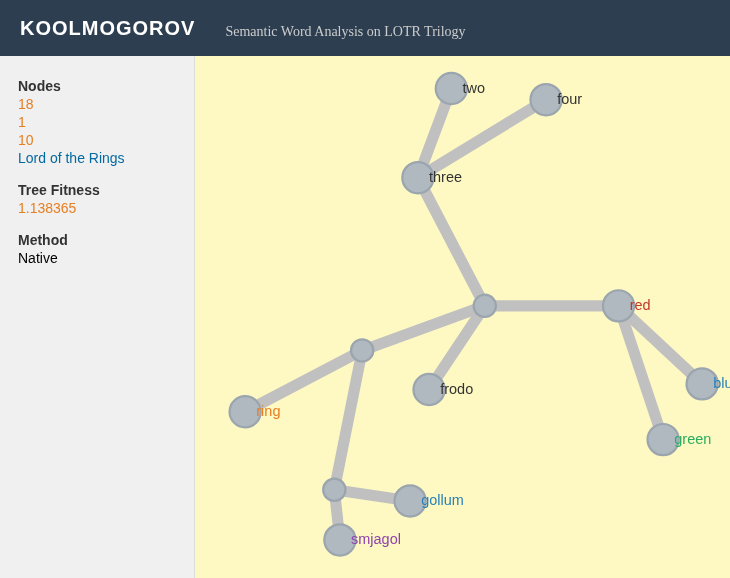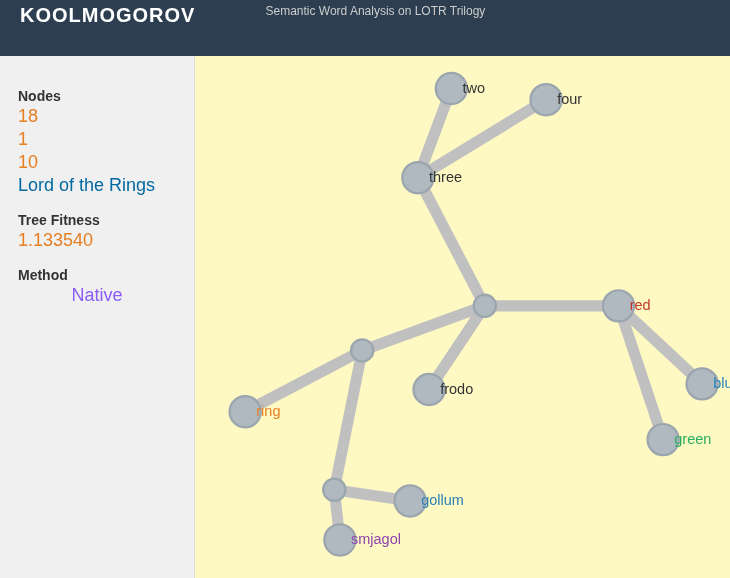--- a/index.html
+++ b/index.html
@@ -1,75 +1,74 @@
 <!DOCTYPE html>
 <html><head>
   <meta charset="utf-8">
   <style>
     * { margin: 0; padding: 0; box-sizing: border-box; }
     body { width: 730px; height: 578px; font-family: Arial, sans-serif; display: flex; flex-direction: column; overflow: hidden; }
 
     #header {
       background-color: #2c3e50;
       display: flex;
-      align-items: flex-start;
-      padding: 4px 20px;
+      align-items: flex-end;
+      padding: 16px 20px;
       height: 56px;
       flex-shrink: 0;
-      gap: 40px;
     }
     #header-logo {
       font-weight: bold;
       font-size: 20px;
       color: white;
       letter-spacing: 1px;
       margin-right: 30px;
     }
     #header-title {
-      font-size: 12px;
+      font-size: 14px;
       color: #ccc;
       font-weight: normal;
+      font-family: Liberation Serif, serif;
     }
 
     #content {
       display: flex;
       flex: 1;
       overflow: hidden;
     }
 
     #sidebar {
       width: 195px;
       background-color: #f0f0f0;
-      padding: 32px 18px;
+      padding: 22px 18px;
       flex-shrink: 0;
       border-right: 1px solid #ddd;
     }
 
     .stat-label {
       font-weight: bold;
       font-size: 14px;
       color: #333;
       margin-top: 16px;
     }
     .stat-label:first-child { margin-top: 0; }
 
     .stat-value {
-      font-size: 18px;
+      font-size: 14px;
       color: #e67e22;
       margin-top: 2px;
     }
     .stat-value.blue-link {
       color: #0369a1;
     }
     .stat-value.orange {
       color: #e67e22;
     }
     .stat-value.gray {
-      color: #8b5cf6;
-      text-align: center;
+      color: #000000;
     }
 
     #graph-area {
       flex: 1;
       background-color: #fef9c3;
       position: relative;
       overflow: hidden;
     }
 
     #graph-svg {
@@ -90,21 +89,21 @@
     <div class="stat-label">Nodes</div>
     <div class="stat-value orange">18</div>
 
     <div class="stat-value orange">1</div>
 
     <div class="stat-value orange">10</div>
 
     <div class="stat-value blue-link">Lord of the Rings</div>
 
     <div class="stat-label">Tree Fitness</div>
-    <div class="stat-value orange">1.133540</div>
+    <div class="stat-value orange">1.138365</div>
 
     <div class="stat-label">Method</div>
     <div class="stat-value gray">Native</div>
   </div>
 
   <div id="graph-area">
     <svg id="graph-svg" viewBox="200 70 480 460">
 
       <g id="edges-group">
       <line x1="430" y1="95" x2="400" y2="175" stroke="#c0c0c0" stroke-width="10" stroke-linecap="round"></line>

